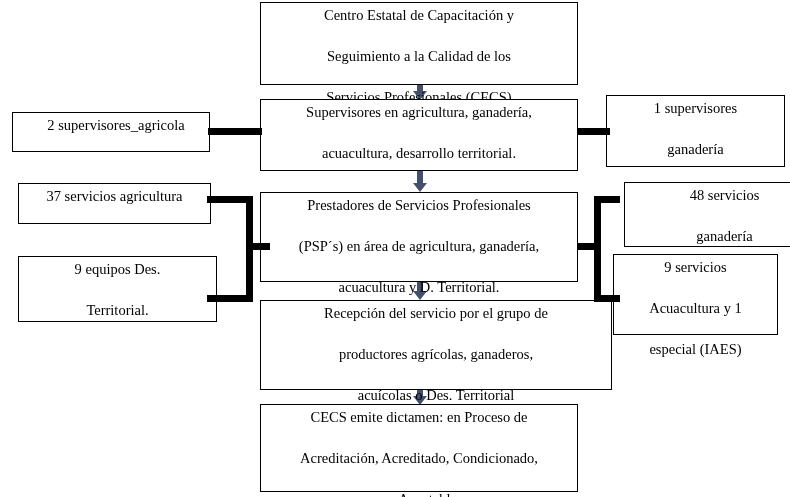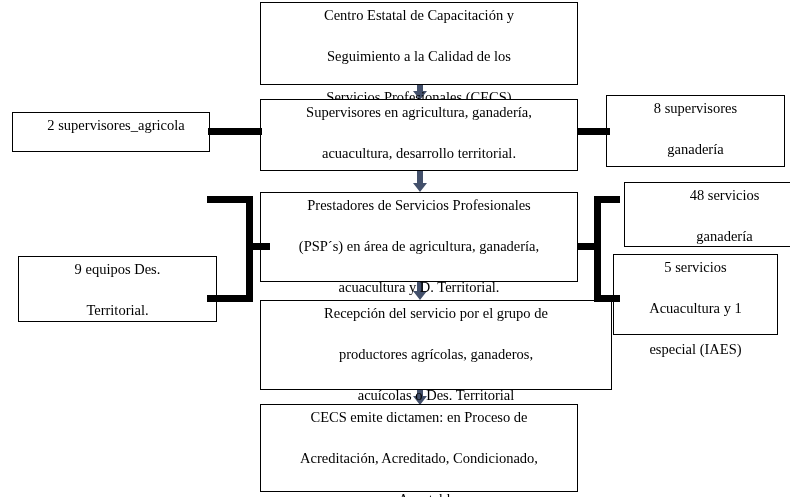--- a/index.html
+++ b/index.html
@@ -124,43 +124,48 @@
       <span>no Aceptable</span>
     </span>
   </div>
 
   <div class="box" style="left:12px; top:112px; width:198px; height:40px;padding-left:16px;">
     <span>
       <span>2 supervisores_agricola</span>
     </span>
   </div>
 
+  <div class="box" style="left:18px; top:183px; width:193px; height:41px;">
+    <span>
+      <span>37 servicios agricultura</span>
+    </span>
+  </div>
 
   <div class="box" style="left:18px; top:256px; width:199px; height:66px;">
     <span>
       <span>9 equipos Des.</span><br>
       <span>Territorial.</span>
     </span>
   </div>
 
   <div class="box" style="left:606px; top:95px; width:179px; height:72px;">
     <span>
-      <span>8 supervisores</span><br>
+      <span>1 supervisores</span><br>
       <span>ganadería</span>
     </span>
   </div>
 
   <div class="box" style="left:624px; top:182px; width:201px; height:65px;">
     <span>
       <span>48 servicios</span><br>
       <span>ganadería</span>
     </span>
   </div>
 
   <div class="box" style="left:613px; top:254px; width:165px; height:81px;">
     <span>
-      <span>5 servicios</span><br>
+      <span>9 servicios</span><br>
       <span>Acuacultura y 1</span><br>
       <span>especial (IAES)</span>
     </span>
   </div>
 
 </div>
 
 </body></html>

